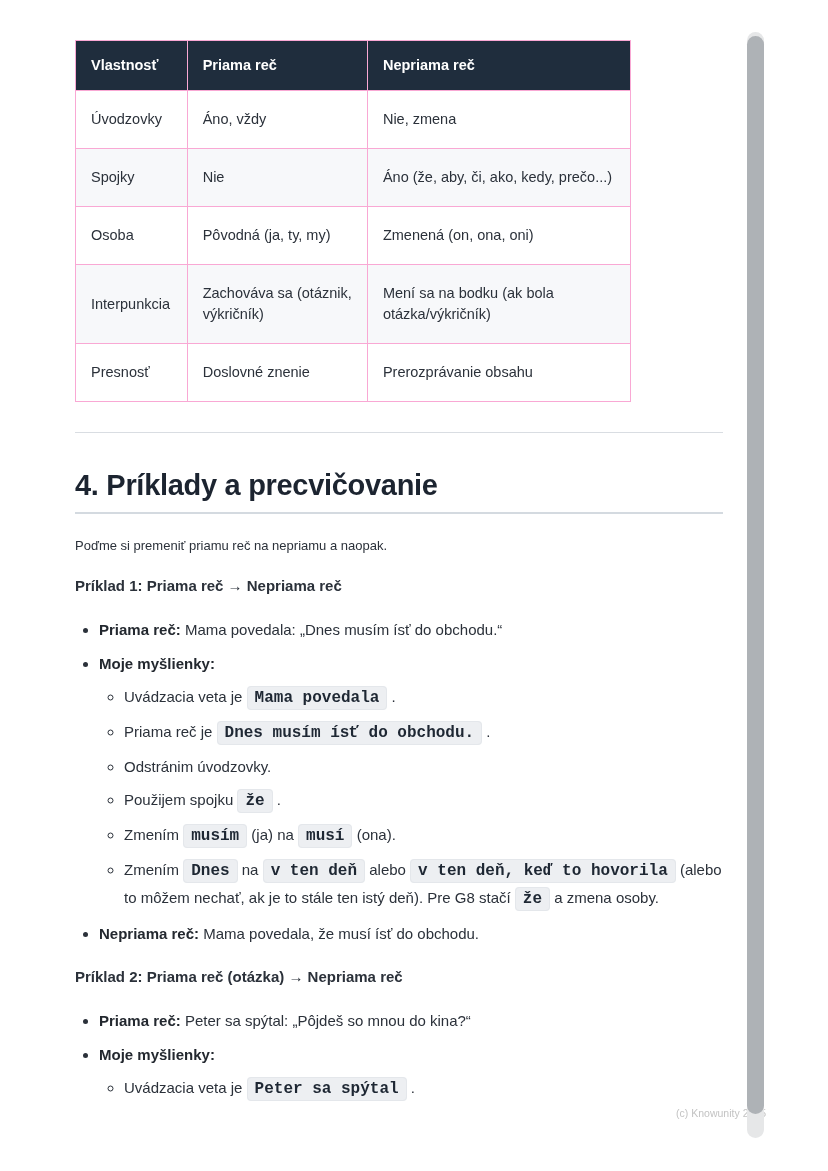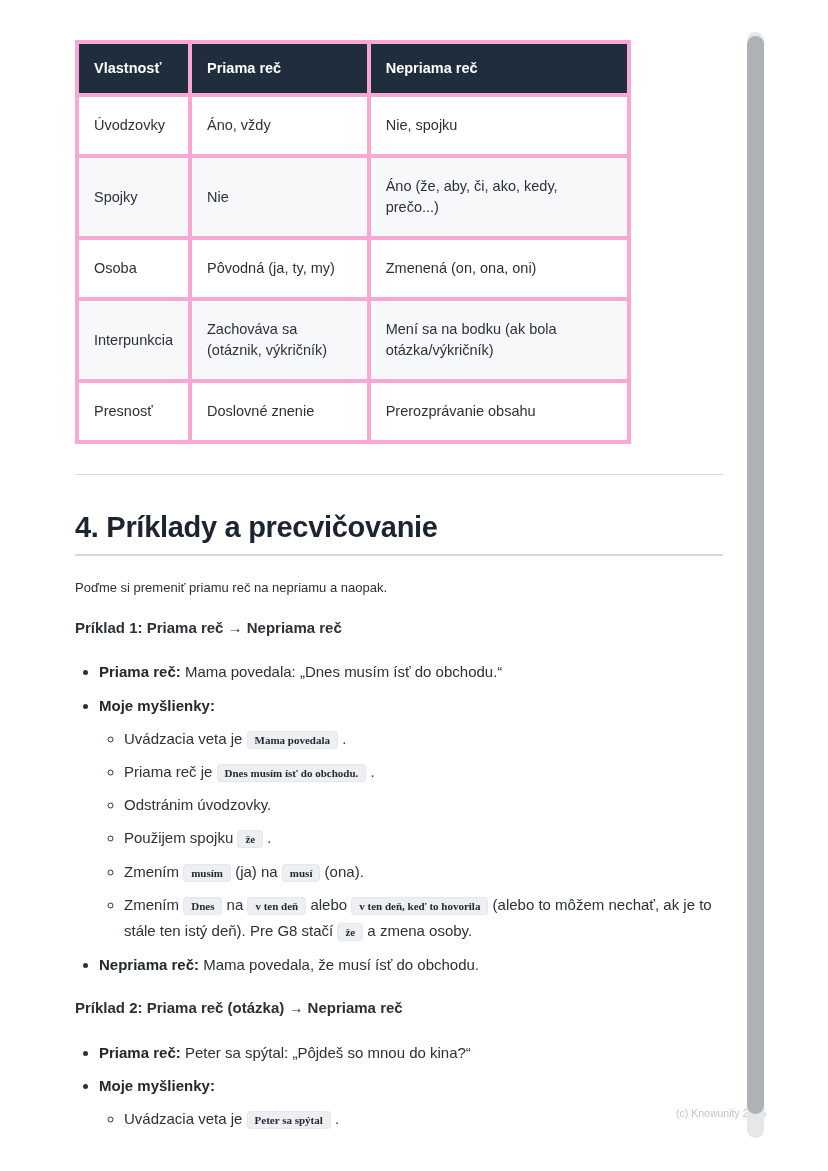--- a/index.html
+++ b/index.html
@@ -15,21 +15,21 @@
   }
 
   
   table.grammar {
     border-collapse: collapse;
     width: 556px;
     font-size: 14.5px;
     color: #2b313a;
   }
   table.grammar th, table.grammar td {
-    border: 4px solid #f9a8d4;
+    border: 1px solid #f9a8d4;
     text-align: left;
     vertical-align: middle;
     line-height: 1.45;
     margin-top: 15px;
   }
   table.grammar thead th {
     background: #1f2d3d;
     color: #ffffff;
     font-weight: bold;
     padding: 14px 15px;
@@ -70,22 +70,22 @@
   }
   ul.sub-bullets > li { margin: 7px 0; font-size: 15px; line-height: 1.75; }
 
   strong { color: #23282f; }
 
   code.chip {
     background: #edeff2;
     border: 1px solid #e4e7eb;
     border-radius: 4px;
     padding: 2px 7px;
-    font-family: Liberation Serif, serif;
-    font-size: 11px;
+    font-family: Liberation Mono, monospace;
+    font-size: 16px;
     font-weight: bold;
     color: #1e2733;
   }
 
   
   .footer {
     position: absolute;
     right: 62px; bottom: 52px;
     font-size: 10.5px;
     color: #c3c3c3;
@@ -115,21 +115,21 @@
       <tr>
           <th>Vlastnosť</th>
           <th>Priama reč</th>
           <th>Nepriama reč</th>
         </tr>
     </thead>
     <tbody>
         <tr>
           <td>Úvodzovky</td>
           <td>Áno, vždy</td>
-          <td>Nie, spojku</td>
+          <td>Nie, zmena</td>
         </tr>
         <tr>
           <td>Spojky</td>
           <td>Nie</td>
           <td>Áno (že, aby, či, ako, kedy, prečo...)</td>
         </tr>
         <tr>
           <td>Osoba</td>
           <td>Pôvodná (ja, ty, my)</td>
           <td>Zmenená (on, ona, oni)</td>

